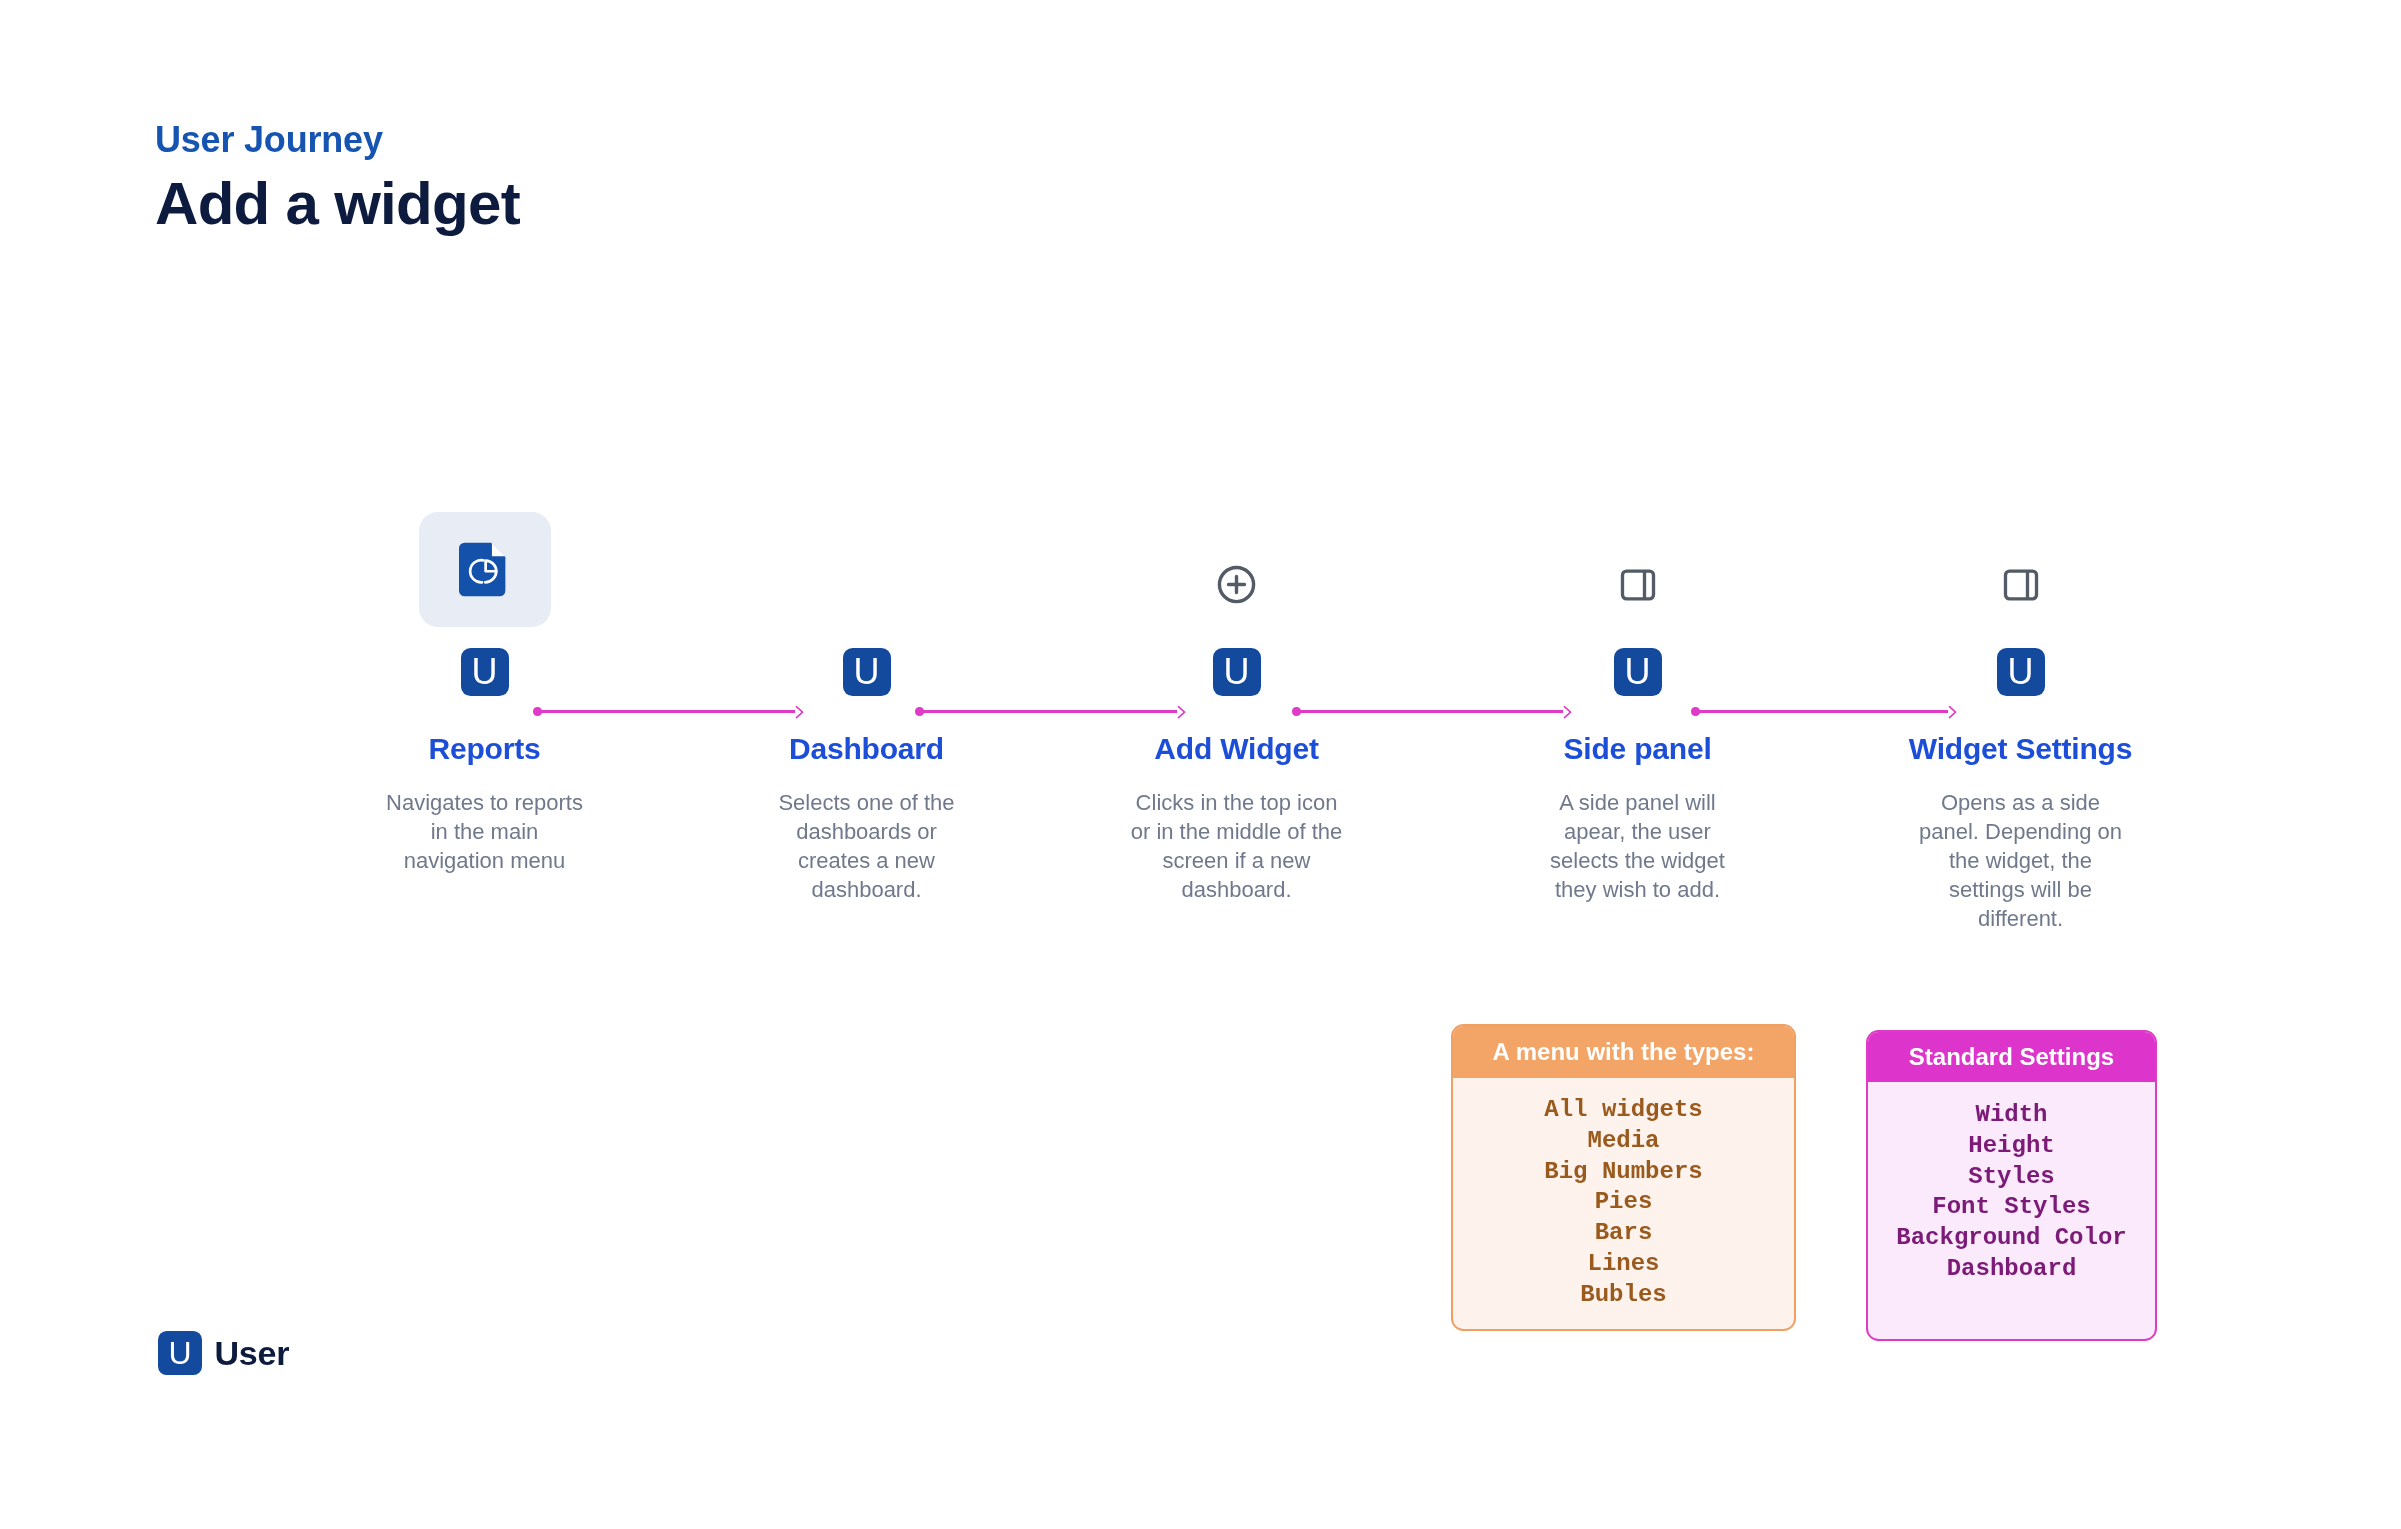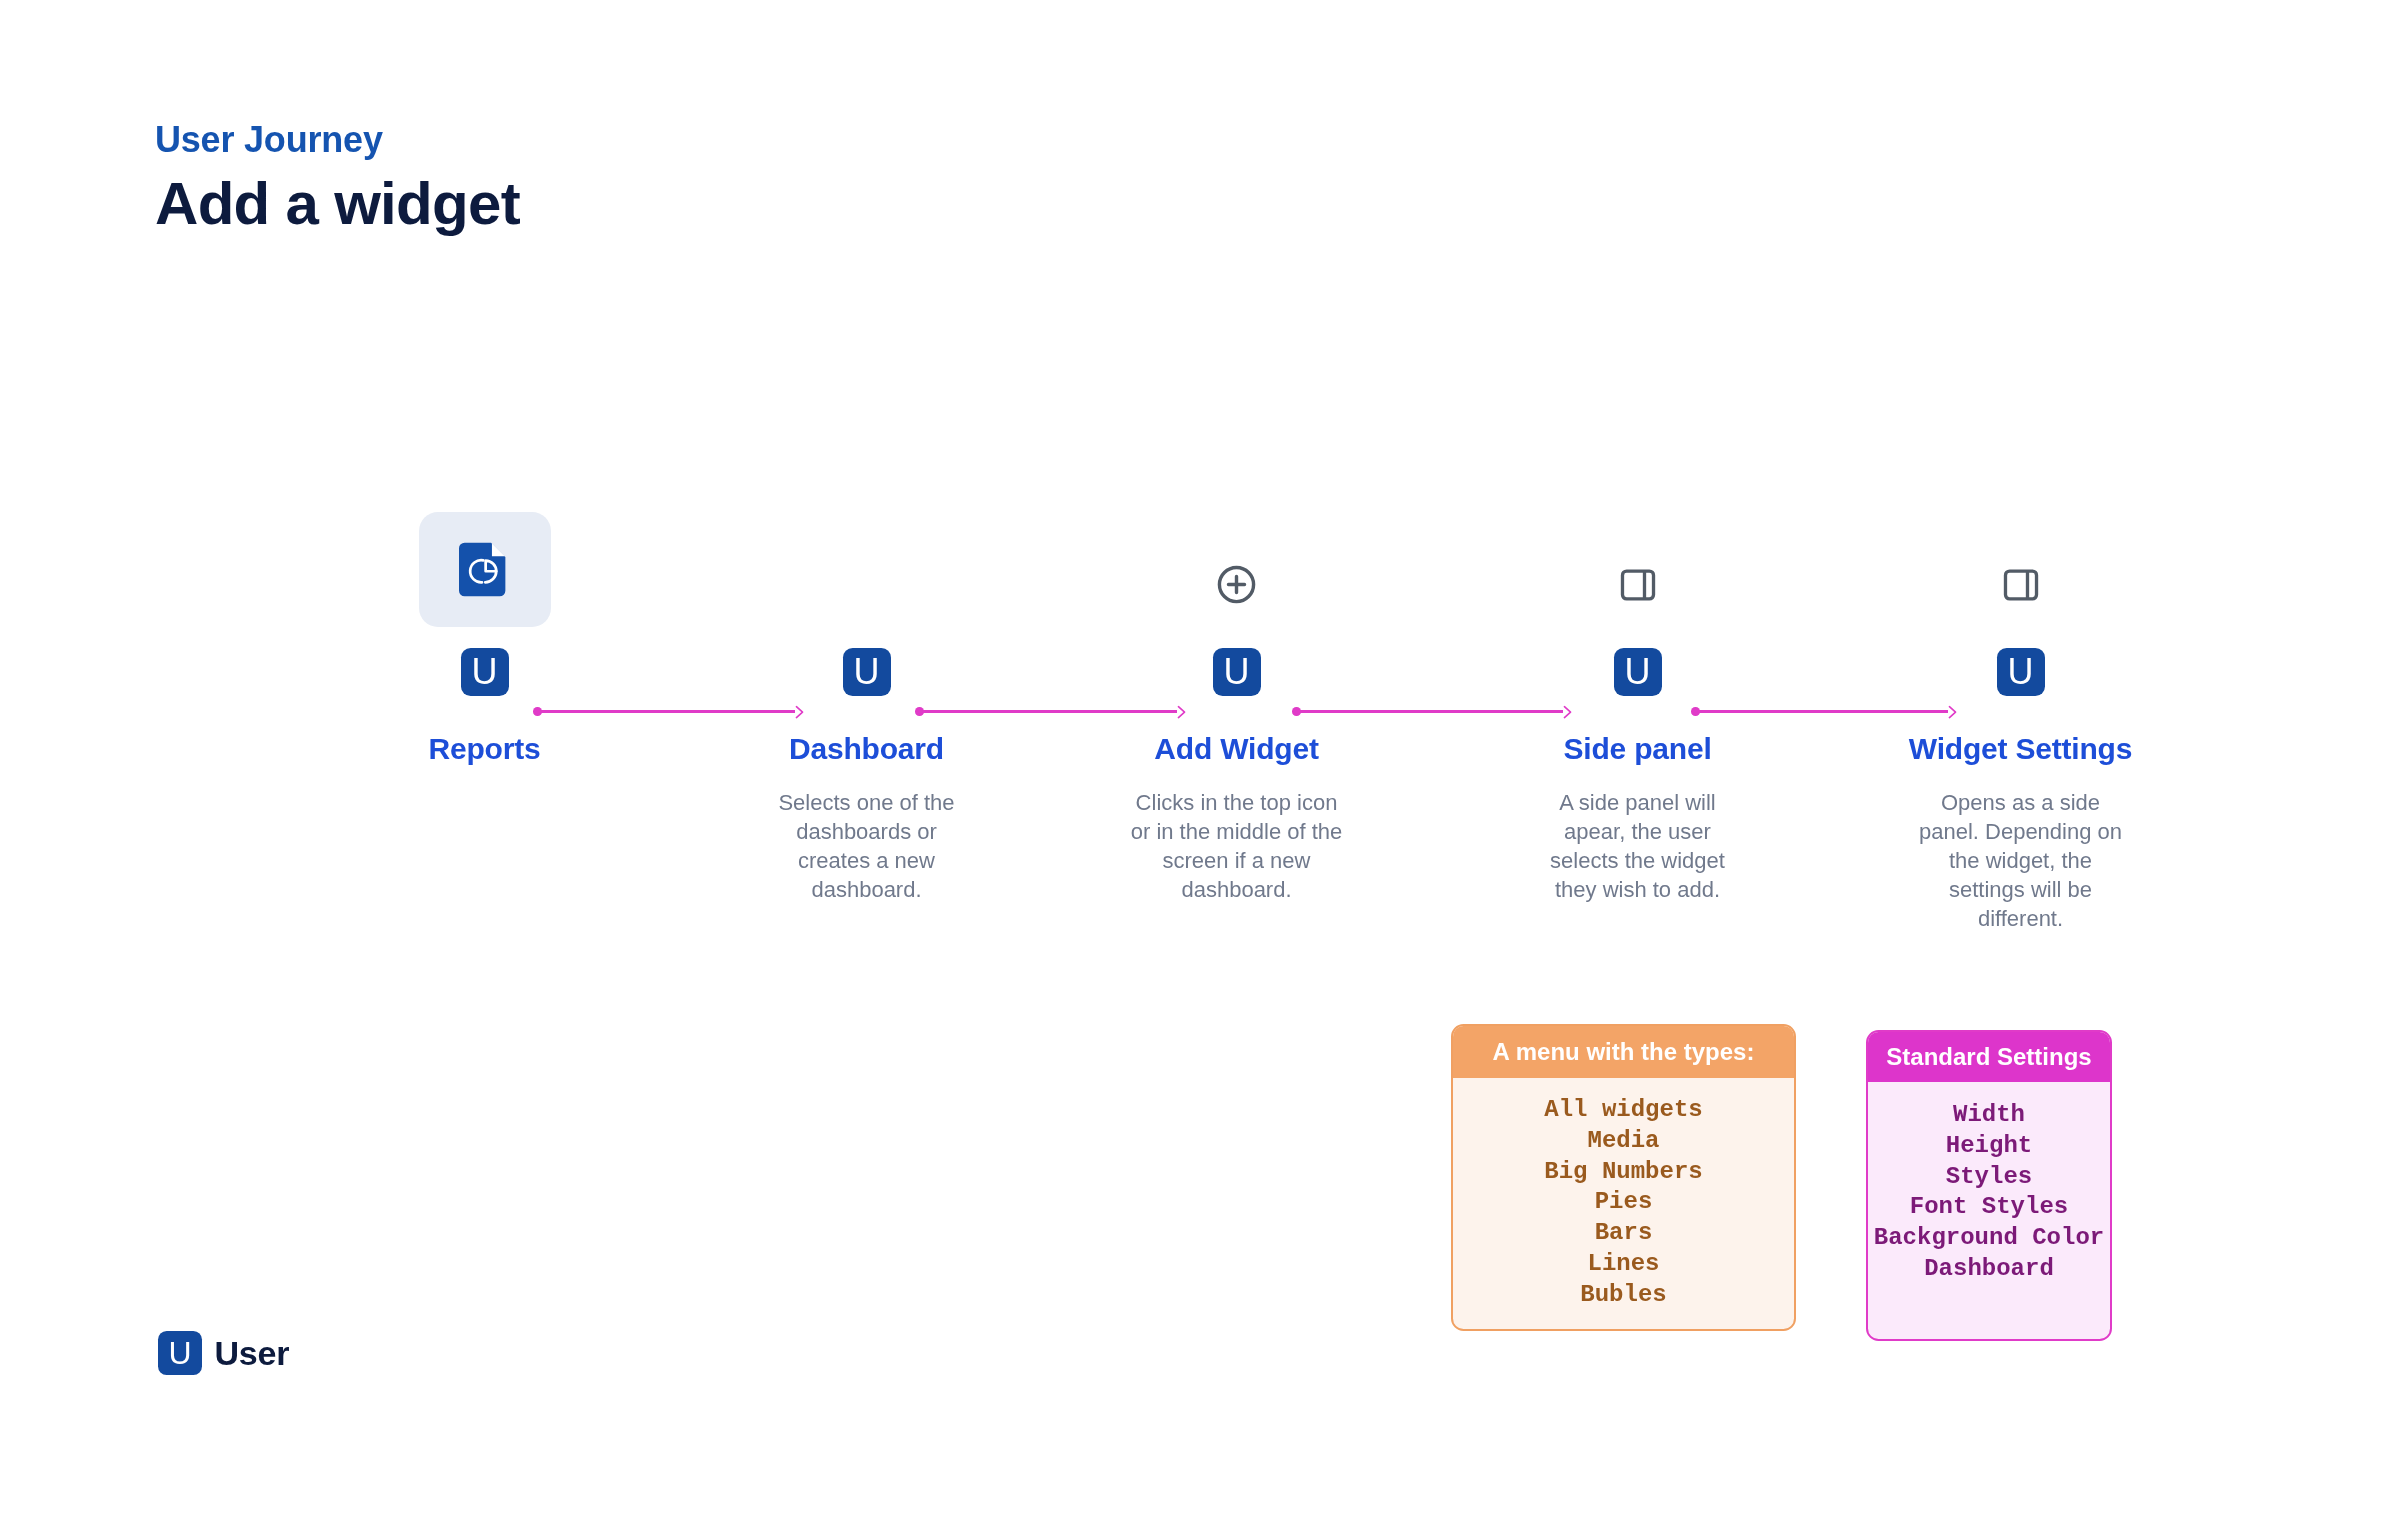--- a/index.html
+++ b/index.html
@@ -171,21 +171,21 @@
   }
   #callout-widget-types .callout-body {
     color: #9a5a1e;
     font-size: 24px;
     padding-top: 17.3px;
   }
 
   #callout-standard-settings {
     left: 1866px;
     top: 1030px;
-    width: 246px;
+    width: 291px;
     height: 311px;
     border: 2.9px solid #e03bc8;
     background: #fbeafb;
   }
   #callout-standard-settings .callout-head {
     background: #dd35cb;
     font-size: 24px;
     padding: 10.6px 0 11.5px 0;
   }
   #callout-standard-settings .callout-body {
@@ -235,20 +235,21 @@
           <path d="M2.6 0.6h12.2l6.6 6.6v15.6a2.6 2.6 0 0 1-2.6 2.6H2.6A2.6 2.6 0 0 1 0 22.8V3.2A2.6 2.6 0 0 1 2.6 0.6z" fill="#1451ab"></path>
           <path d="M15.2 0.9v6.0h6.0z" fill="#ffffff"></path>
           <path d="M10.6 18.9a5.1 5.1 0 1 1 0.6-10.1" fill="none" stroke="#ffffff" stroke-width="1.25" stroke-linecap="round"></path>
           <path d="M12.3 8.9v4.9h4.9a4.9 4.9 0 0 0-4.9-4.9z" fill="none" stroke="#ffffff" stroke-width="1.25" stroke-linejoin="round"></path>
           <path d="M17.2 13.8a5.1 5.1 0 0 1-5.1 5.1" fill="none" stroke="#ffffff" stroke-width="1.25" stroke-linecap="round"></path>
         </svg>
       </div>
     </div>
     <div class="u-badge">U</div>
     <div class="step-label">Reports</div>
+    <div class="step-desc">Navigates to reports in the main navigation menu</div>
   </div>
 
   <div class="step" style="left:737px;">
     <div class="step-icon-slot"></div>
     <div class="u-badge">U</div>
     <div class="step-label">Dashboard</div>
     <div class="step-desc">Selects one of the dashboards or creates a new dashboard.</div>
   </div>
 
   <div class="step" style="left:1107px;">

